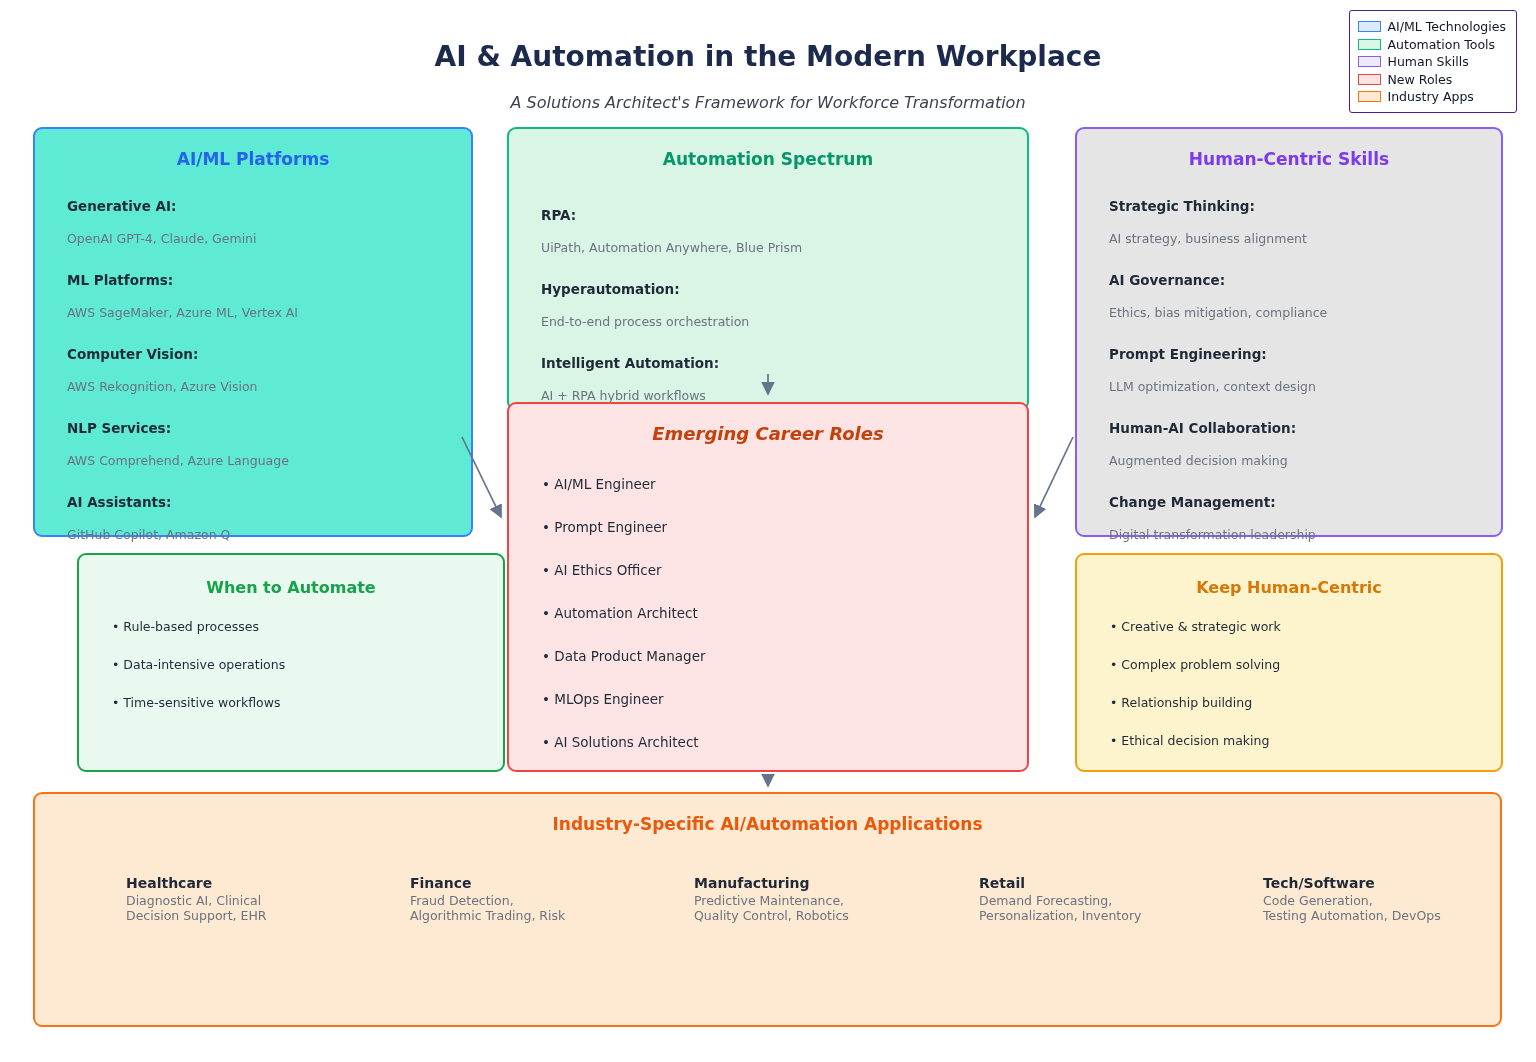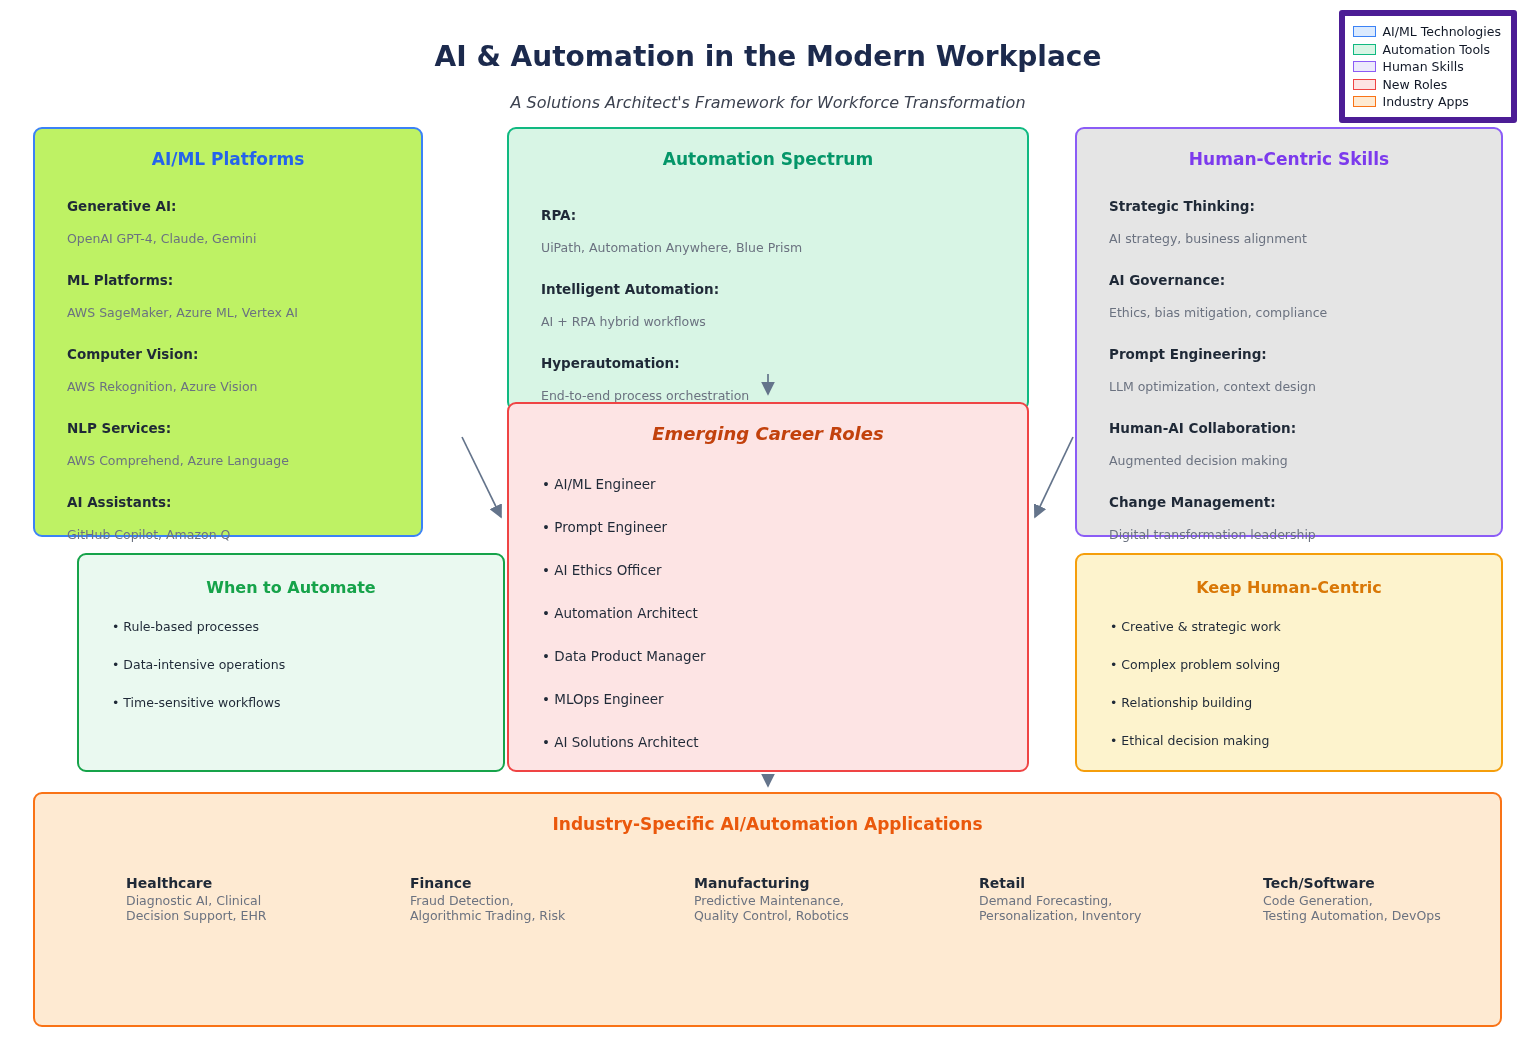--- a/index.html
+++ b/index.html
@@ -18,41 +18,41 @@
   }
   .subtitle {
     position: absolute; top: 93px; left: 0; width: 100%;
     text-align: center; font-style: italic;
     font-size: 16px; color: #3c4250;
   }
 
   
   .legend {
     position: absolute; top: 10px; right: 19px;
-    background: #ffffff; border: 6px solid #4c1d95; border-radius: 3px;
+    background: #ffffff; border: 1px solid #4c1d95; border-radius: 3px;
     padding: 7px 10px 6px 8px;
   }
   .legend-row { display: flex; align-items: center; height: 17.5px; }
   .sw {
     display: inline-block; width: 23px; height: 11px;
     border: 1.4px solid; margin-right: 7px; box-sizing: border-box;
   }
   .sw-blue   { background: #dbeafe; border-color: #3b82f6; }
   .sw-green  { background: #d8f5e5; border-color: #10b981; }
   .sw-purple { background: #eceafc; border-color: #8b5cf6; }
   .sw-red    { background: #fde4e4; border-color: #ef4444; }
   .sw-orange { background: #feead2; border-color: #f97316; }
   .legend-label { font-size: 12.5px; color: #111827; white-space: nowrap; }
 
   
   .panel {
     position: absolute; box-sizing: border-box;
     border-style: solid; border-width: 2.5px; border-radius: 9px;
   }
-  .panel-blue    { left: 33px;   top: 127px; width: 390px;  height: 410px; background: #bef264; border-color: #3b82f6; }
+  .panel-blue    { left: 33px;   top: 127px; width: 440px;  height: 410px; background: #5eead4; border-color: #3b82f6; }
   .panel-green   { left: 507px;  top: 127px; width: 522px;  height: 284px; background: #d8f5e5; border-color: #10b981; }
   .panel-purple  { left: 1075px; top: 127px; width: 428px;  height: 410px; background: #e5e5e5; border-color: #8b5cf6; }
   .panel-red     { left: 507px;  top: 402px; width: 522px;  height: 370px; background: #fde4e4; border-color: #ef4444; }
   .panel-green2  { left: 33px;   top: 553px; width: 428px;  height: 219px; background: #eaf9f0; border-color: #16a34a; margin-left: 44px; }
   .panel-yellow  { left: 1075px; top: 553px; width: 428px;  height: 219px; background: #fdf3cd; border-color: #f59e0b; }
   .panel-orange  { left: 33px;   top: 792px; width: 1469px; height: 235px; background: #feead2; border-color: #f97316; }
 
   .panel-title {
     text-align: center; font-weight: bold;
     padding-top: 20px; font-size: 17px; line-height: 20px;
@@ -148,26 +148,26 @@
   </div>
 
   <div class="panel panel-green">
     <div class="panel-title t-green">Automation Spectrum</div>
     <div class="entries">
       <div class="entry">
         <div class="entry-label">RPA:</div>
         <div class="entry-detail">UiPath, Automation Anywhere, Blue Prism</div>
       </div>
       <div class="entry">
+        <div class="entry-label">Hyperautomation:</div>
+        <div class="entry-detail">End-to-end process orchestration</div>
+      </div>
+      <div class="entry">
         <div class="entry-label">Intelligent Automation:</div>
         <div class="entry-detail">AI + RPA hybrid workflows</div>
-      </div>
-      <div class="entry">
-        <div class="entry-label">Hyperautomation:</div>
-        <div class="entry-detail">End-to-end process orchestration</div>
       </div>
     </div>
   </div>
 
   <div class="panel panel-purple">
     <div class="panel-title t-purple">Human-Centric Skills</div>
     <div class="entries">
       <div class="entry">
         <div class="entry-label">Strategic Thinking:</div>
         <div class="entry-detail">AI strategy, business alignment</div>

